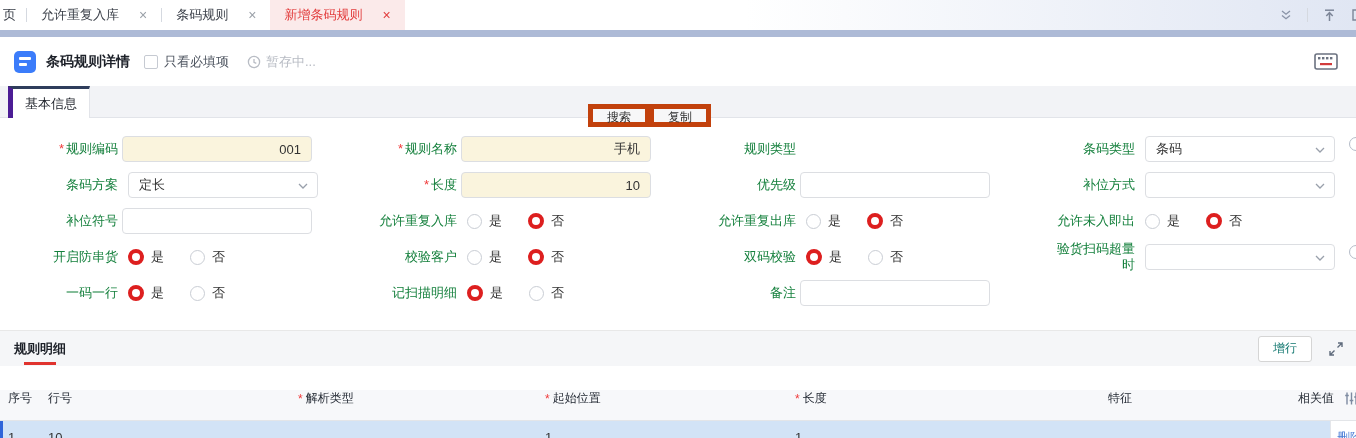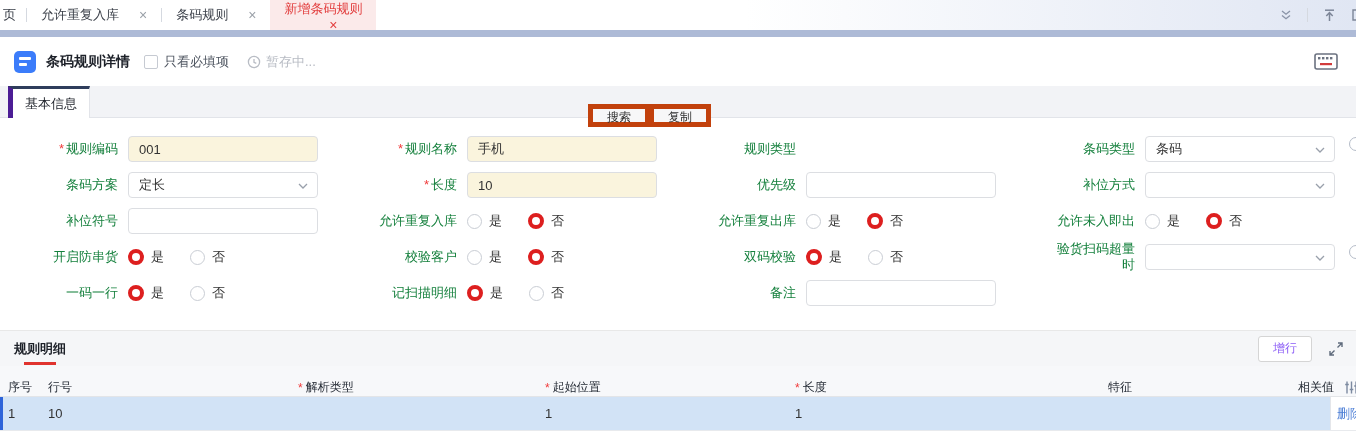--- a/index.html
+++ b/index.html
@@ -5,21 +5,21 @@
   * { margin:0; padding:0; box-sizing:border-box; }
   body { font-family:"Liberation Sans", sans-serif; background:#fff; }
   .screen { position:relative; width:1356px; height:438px; overflow:hidden; background:#fff; font-size:13px; color:#333; }
 
   
   .wtabs { height:30px; display:flex; align-items:stretch; background:linear-gradient(90deg,#ffffff 55%,#e0e6f3 100%); font-size:13px; }
   .wtab-frag { display:flex; align-items:center; padding:0 10px 0 3px; color:#3a3f48; cursor:pointer; }
   .vdiv { width:1px; height:14px; background:#d5d9e0; align-self:center; }
   .wtab { display:flex; align-items:center; padding:0 14px; color:#3a3f48; cursor:pointer; }
   .wtab .wtab-close { margin-left:20px; color:#9aa0a8; font-size:14px; line-height:1; }
-  .wtab.active { background:#fbeaea; color:#e23d3d;flex-direction:column; }
+  .wtab.active { background:#fbeaea; color:#e23d3d; }
   .wtab.active .wtab-close { color:#e23d3d; }
   .wtabs-right { margin-left:auto; display:flex; align-items:center; gap:12px; padding-right:0; }
   .wicon { display:flex; align-items:center; justify-content:center; width:18px; height:18px; cursor:pointer; }
 
   
   .strip { height:7px; background:#adbad6; }
 
   
   .page-header { height:49px; display:flex; align-items:center; padding:0 14px; background:#fff; }
   .doc-icon { width:22px; height:22px; border-radius:5px; background:#3b7cfa; position:relative; flex-shrink:0; }
@@ -39,41 +39,41 @@
   .float-btns button { height:23px; padding:0 14px; font-size:12px; color:#333; background:#f7f7f8; border:5px solid #c2410c; cursor:pointer; font-family:inherit; }
   .float-btns button + button { margin-left:-1px; }
 
   
   .form { height:212px; padding-top:13px; background:#fff; }
   .form-row { display:flex; height:36px; align-items:center; }
   .cell { width:339px; flex-shrink:0; display:flex; align-items:center; }
   .flabel { width:118px; flex-shrink:0; text-align:right; color:#15803d; line-height:1.25; }
   .flabel.wrap { width:118px; padding-left:33px; }
   .flabel.req::before { content:"*"; color:#f03b3b; margin-right:2px; }
-  .finput { margin-left:10px; width:190px; height:26px; border:1px solid #dcdee2; border-radius:4px; background:#fff; padding:0 10px;
-            font-size:13px; color:#333; font-family:inherit; outline:none; }
+  .finput { margin-left:4px; width:190px; height:26px; border:1px solid #dcdee2; border-radius:4px; background:#fff; padding:0 10px;
+            font-size:13px; color:#333; font-family:inherit; outline:none;text-align:right; }
   .finput.yellow { background:#faf4dd; }
   .fselect { margin-left:10px; width:190px; height:26px; border:1px solid #dcdee2; border-radius:4px; background:#fff;
              display:flex; align-items:center; padding:0 26px 0 10px; position:relative; cursor:pointer; }
   .fselect svg { position:absolute; right:8px; top:7px; }
   .fradios { margin-left:10px; display:flex; align-items:center; }
   .radio { width:15px; height:15px; border-radius:50%; border:1px solid #c9cdd4; background:#fff; flex-shrink:0; cursor:pointer; }
   .radio.checked { border:4.5px solid #dd1f1f; width:16px; height:16px; }
   .ropt { margin:0 26px 0 7px; color:#333; }
   .info-circle { position:absolute; width:14px; height:14px; border:1px solid #b5bcc8; border-radius:50%; background:#fff; }
 
   
   .detail-bar { height:36px; background:#f5f6f8; border-top:1px solid #e8e8e8; display:flex; align-items:center; padding:0 8px 0 14px; position:relative; }
   .detail-title { font-weight:bold; color:#1d2129; position:relative; height:100%; display:flex; align-items:center; }
   .red-underline { position:absolute; bottom:1px; left:50%; transform:translateX(-50%); width:32px; height:3px; background:#e0332e; }
-  .addrow-btn { margin-left:auto; height:26px; padding:0 14px; background:#fff; border:1px solid #d5d5d5; border-radius:3px; font-size:12px; color:#8b5cf6; cursor:pointer; font-family:inherit; }
+  .addrow-btn { margin-left:auto; height:26px; padding:0 14px; background:#fff; border:1px solid #d5d5d5; border-radius:3px; font-size:12px; color:#0f766e; cursor:pointer; font-family:inherit; }
   .expand-wrap { margin:0 4px 0 16px; display:flex; align-items:center; cursor:pointer; }
 
   
-  .thead { height:31px; display:flex; align-items:flex-end; background:#f7f8fa; border-bottom:1px solid #e3e5e8; font-size:12px; color:#252b35; }
+  .thead { height:31px; display:flex; align-items:flex-start; background:#f7f8fa; border-bottom:1px solid #e3e5e8; font-size:12px; color:#252b35;margin-top:24px; }
   .th, .td { padding-left:8px; flex-shrink:0; display:flex; align-items:center; overflow:hidden; white-space:nowrap; }
   .c0{width:40px;} .c1{width:250px;} .c2{width:247px;} .c3{width:250px;} .c4{width:313px;} .c5{width:190px;} .c6{flex:1;}
   .th.req::before { content:"*"; color:#f03b3b; margin-right:3px; }
   .th .colicon { margin-left:10px; display:flex; align-items:center; }
   .trow { height:33px; display:flex; align-items:center; background:#d2e3f6; position:relative; font-size:13px; color:#333; }
   .row-indicator { position:absolute; left:0; top:0; width:3px; height:100%; background:#2e64d9; }
   .row-action { position:absolute; right:0; top:0; width:26px; height:100%; background:#fff; border-left:1px solid #e4e6ea;
                 display:flex; align-items:center; padding-left:6px; color:#4d7fd6; cursor:pointer; overflow:hidden; white-space:nowrap; }
   .trow-rest { height:8px; background:#fff; border-top:1px solid #e8eaed; }
 </style>

